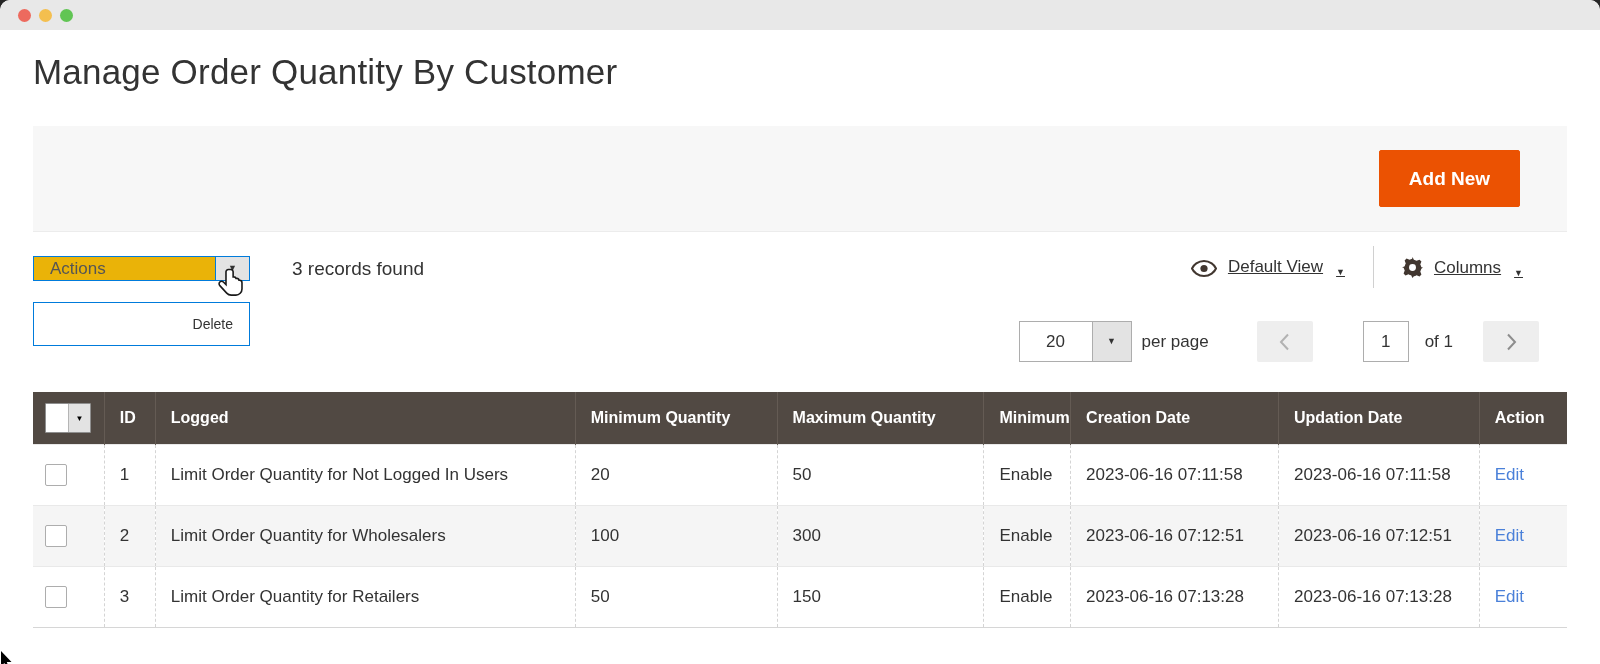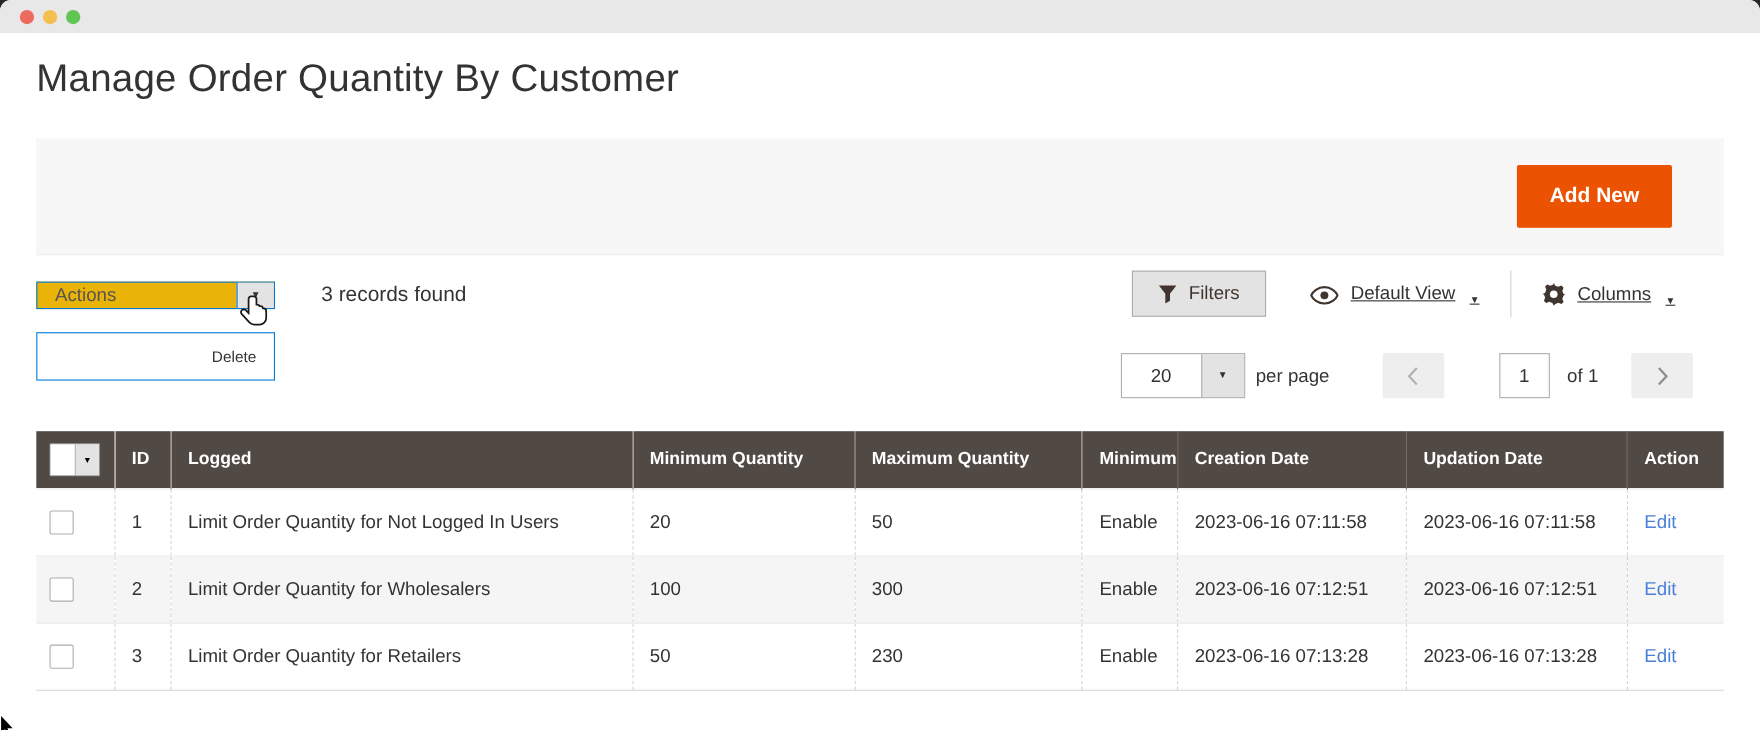--- a/index.html
+++ b/index.html
@@ -215,26 +215,20 @@
             </svg>
           </span>
           <div class="actions-menu">
             <div class="actions-menu-item">Delete</div>
           </div>
         </div>
         <span class="records-found">3 records found</span>
       </div>
 
       <div class="controls-right">
-        <button class="filters-btn">
-          <svg width="17" height="17" viewBox="0 0 16 16">
-            <path d="M0.5 0.5 h15 L10 7.5 v6 l-4 2.5 v-8.5 Z" fill="#41362f"></path>
-          </svg>
-          <span>Filters</span>
-        </button>
 
         <div class="view-switcher">
           <svg width="26" height="17" viewBox="0 0 26 17">
             <path d="M13 1 C7 1 2.5 5 1 8.5 C2.5 12 7 16 13 16 C19 16 23.5 12 25 8.5 C23.5 5 19 1 13 1 Z" fill="none" stroke="#41362f" stroke-width="2"></path>
             <circle cx="13" cy="8.5" r="3.6" fill="#41362f"></circle>
           </svg>
           <span>Default View</span>
           <span class="small-caret">▼</span>
         </div>
 
@@ -334,21 +328,21 @@
           <td>2023-06-16 07:12:51</td>
           <td><a class="edit-link">Edit</a></td>
         </tr>
         <tr>
           <td>
               <span class="row-checkbox"></span>
             </td>
           <td>3</td>
           <td>Limit Order Quantity for Retailers</td>
           <td>50</td>
-          <td>230</td>
+          <td>150</td>
           <td>Enable</td>
           <td>2023-06-16 07:13:28</td>
           <td>2023-06-16 07:13:28</td>
           <td><a class="edit-link">Edit</a></td>
         </tr>
       </tbody>
     </table>
 
   </div>
 

